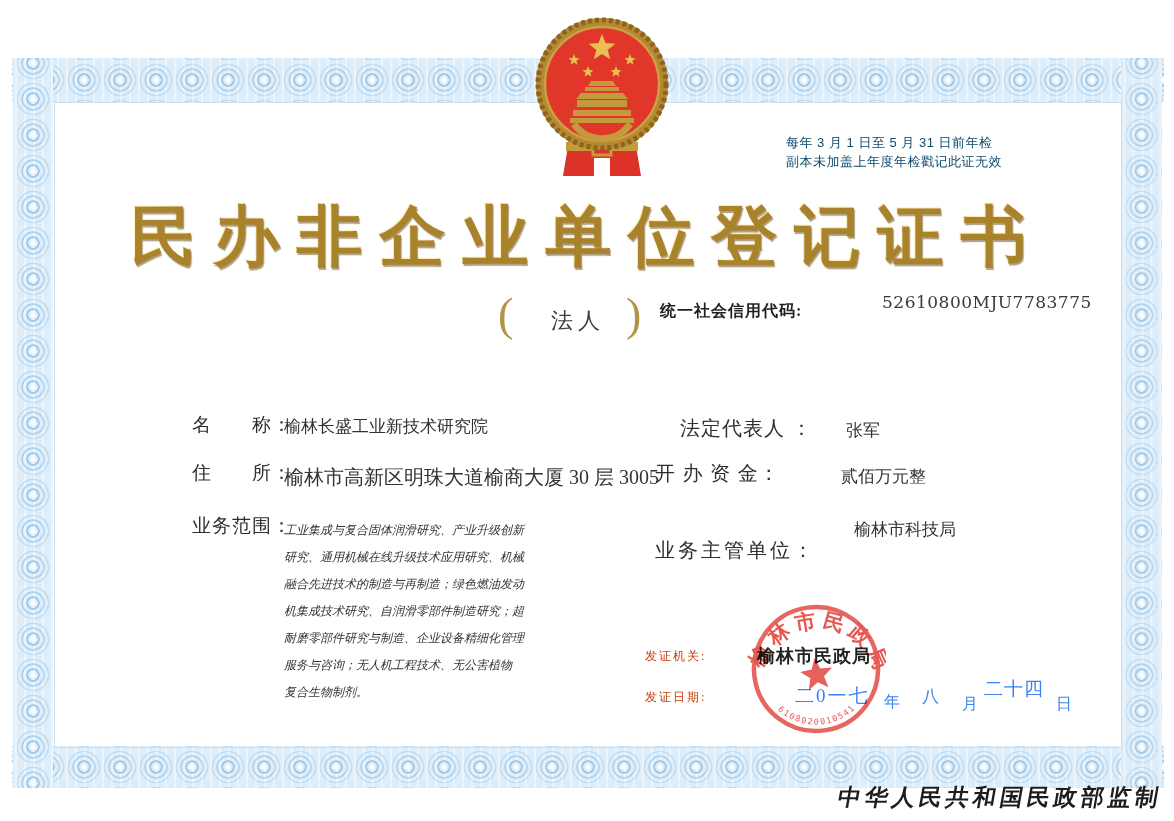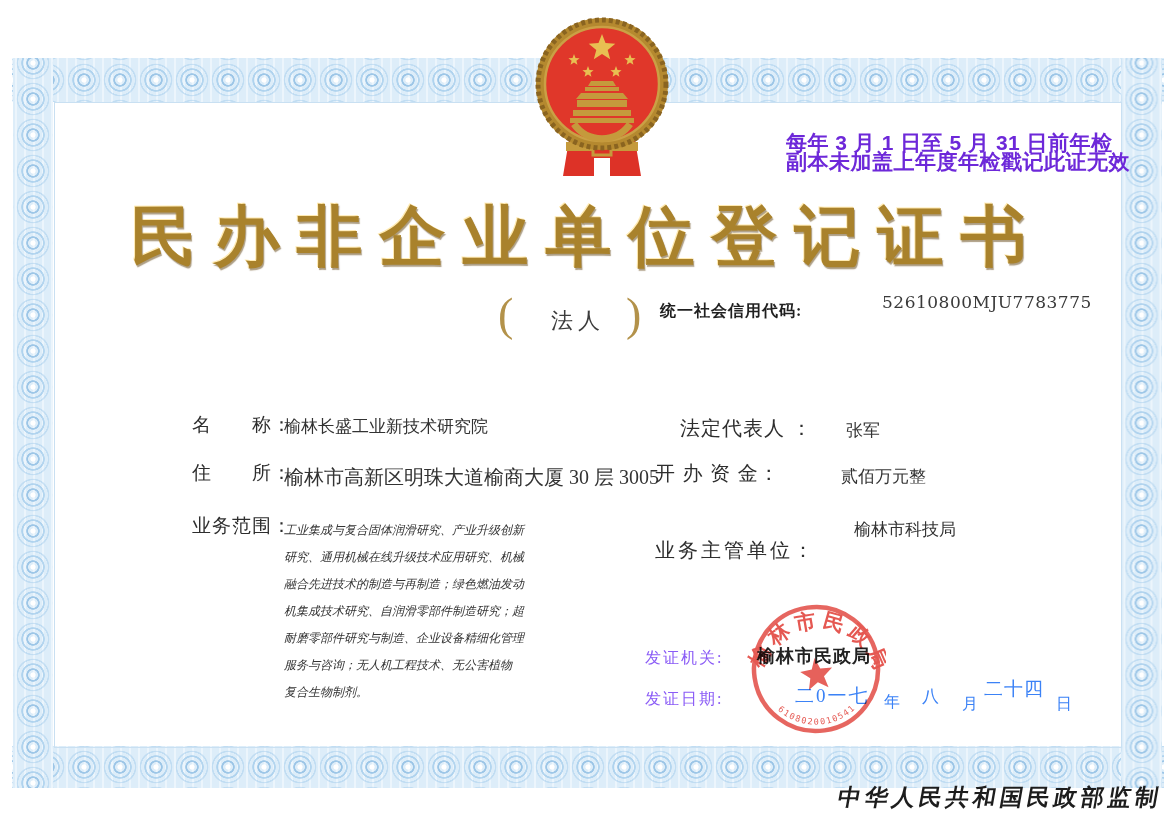--- a/index.html
+++ b/index.html
@@ -31,21 +31,21 @@
   .border-right{left:1121px;top:58px;width:41px;height:730px;}
   .inner-frame{
     position:absolute;left:54px;top:102px;width:1066px;height:644px;
     border:1px solid #c9e0f2;pointer-events:none;
   }
   
   .emblem{position:absolute;left:518px;top:6px;width:168px;height:174px;z-index:4;}
   
   .notice{
     position:absolute;left:786px;top:133px;width:345px;
-    font-size:21px;line-height:19px;font-weight:700;color:#6d28d9;letter-spacing:.5px;
+    font-size:13px;line-height:19px;font-weight:400;color:#0c4a6e;letter-spacing:.5px;
   }
   
   .title{
     position:absolute;left:0;top:192px;width:1174px;margin:0;
     text-align:center;font-size:66px;font-weight:700;letter-spacing:17px;
     color:#a9822c;
     text-shadow:1px 2px 1px rgba(92,62,10,.5), -1px -1px 0 rgba(255,232,168,.9);
     font-family:"Liberation Sans", sans-serif;
     white-space:nowrap;
   }
@@ -72,21 +72,21 @@
   .val-addr{left:284px;top:464px;font-size:20px;}
   .lbl-scope{left:192px;top:513px;}
   .val-scope{left:284px;top:517px;width:370px;font-size:12px;line-height:27px;white-space:pre-line;font-style:italic;}
   .lbl-legal{left:680px;top:415px;font-size:20px;}
   .val-legal{left:846px;top:419px;}
   .lbl-capital{left:655px;top:460px;font-size:20px;}
   .val-capital{left:841px;top:465px;}
   .lbl-super{left:655px;top:513px;font-size:20px;letter-spacing:3px;margin-top:24px;}
   .val-super{left:854px;top:518px;}
   
-  .issue-label{position:absolute;font-size:16px;color:#8b5cf6;font-family:"Liberation Serif", serif;letter-spacing:2px;z-index:5;}
+  .issue-label{position:absolute;font-size:12px;color:#c2410c;font-family:"Liberation Serif", serif;letter-spacing:2px;z-index:5;}
   .lbl-authority{left:645px;top:648px;}
   .lbl-date{left:645px;top:689px;}
   .val-authority{position:absolute;left:757px;top:644px;font-size:18px;font-weight:700;color:#222;z-index:5;letter-spacing:1px;}
   .date-part{position:absolute;color:#3b82f6;z-index:5;font-family:"Liberation Serif", serif;}
   .d-year{left:795px;top:683px;font-size:19px;letter-spacing:2px;}
   .d-year-unit{left:884px;top:692px;font-size:16px;}
   .d-month{left:922px;top:685px;font-size:17px;}
   .d-month-unit{left:962px;top:694px;font-size:16px;}
   .d-day{left:984px;top:676px;font-size:19px;letter-spacing:1px;}
   .d-day-unit{left:1056px;top:694px;font-size:16px;}

